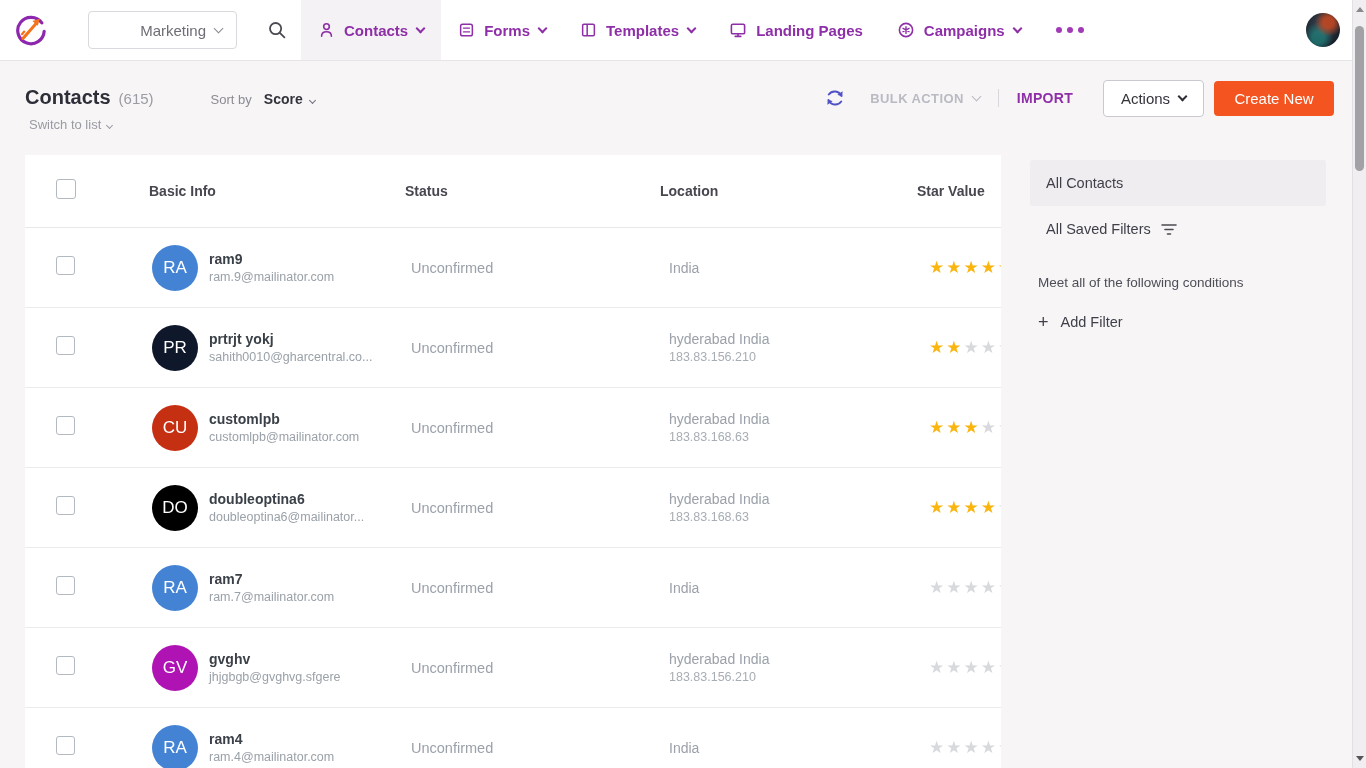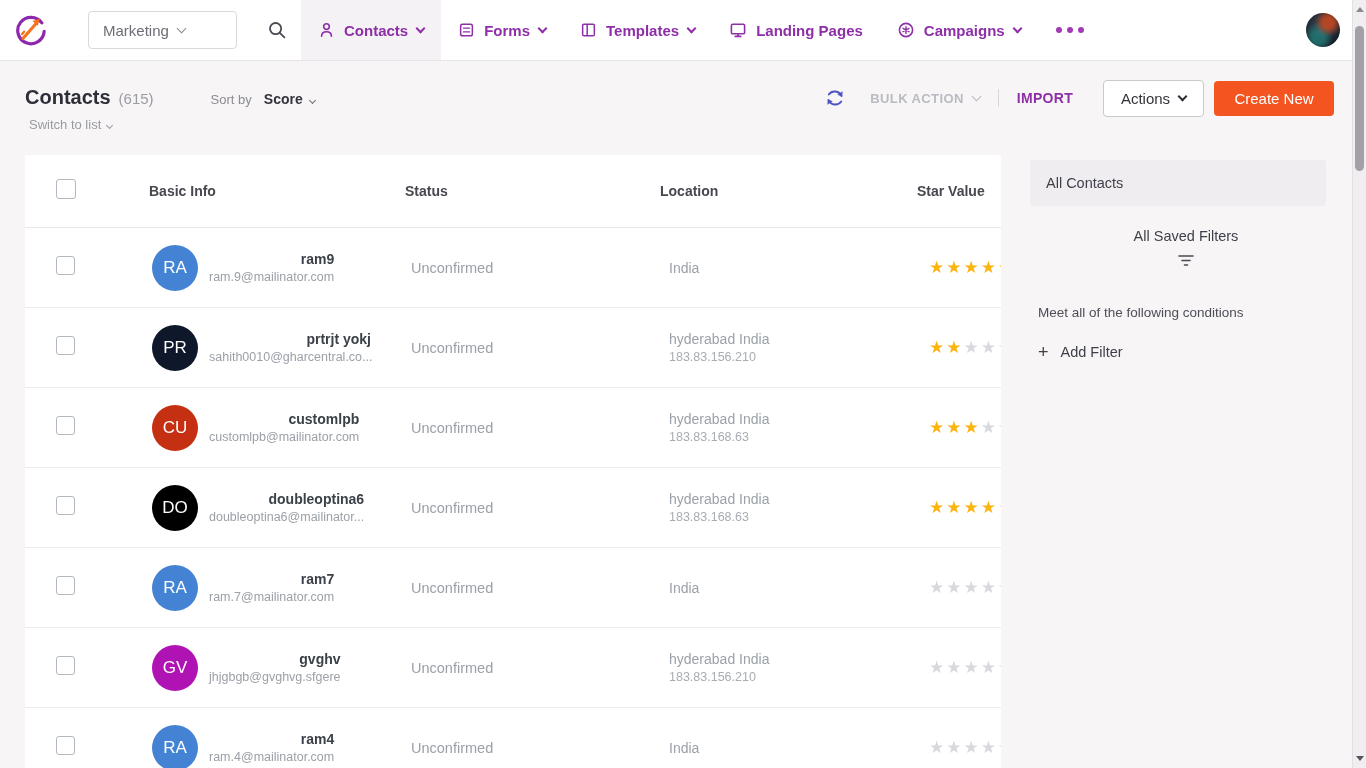--- a/index.html
+++ b/index.html
@@ -4,21 +4,21 @@
 <style>
   *{box-sizing:border-box;margin:0;padding:0;}
   html,body{width:1366px;height:768px;overflow:hidden;}
   body{font-family:"Liberation Sans",sans-serif;background:#f7f5f6;position:relative;color:#3c414b;}
 
   
   .topnav{position:absolute;top:0;left:0;right:0;height:61px;background:#fff;
     border-bottom:1px solid #e7e4e7;display:flex;align-items:center;z-index:3;}
   .logo{margin-left:13px;width:34px;height:34px;flex:none;cursor:pointer;}
   .ws-btn{margin-left:41px;width:149px;height:38px;border:1px solid #d9d9de;border-radius:4px;
-    background:#fff;display:flex;align-items:center;justify-content:flex-start;
+    background:#fff;display:flex;align-items:center;justify-content:flex-end;
     padding:0 14px;color:#6d6d76;font-size:15px;cursor:pointer;flex:none;}
   .search-btn{margin-left:30px;flex:none;cursor:pointer;display:flex;align-items:center;}
   .tabs{display:flex;height:100%;margin-left:14px;align-items:stretch;}
   .tab{display:flex;align-items:center;padding:0 17px;color:#8e2fa8;font-weight:bold;
     font-size:15px;cursor:pointer;white-space:nowrap;}
   .tab svg{margin-right:9px;flex:none;}
   .tab.active{background:#f4f2f4;}
   .dots{display:flex;gap:5px;padding:0 18px;align-items:center;cursor:pointer;}
   .dots i{width:6px;height:6px;border-radius:50%;background:#a23ab8;}
   .user-avatar{margin-left:auto;margin-right:26px;width:34px;height:34px;border-radius:50%;flex:none;cursor:pointer;
@@ -60,37 +60,37 @@
   .t-head{height:73px;border-bottom:1px solid #e8e8ea;gap:37px;}
   .t-head .col{font-size:14px;font-weight:bold;color:#474750;}
   .cb{display:inline-block;width:20px;height:20px;border:1px solid #b3b9c0;border-radius:3px;
     background:#fff;cursor:pointer;}
   .c-cb{margin-left:31px;}
   .row{height:80px;border-bottom:1px solid #ebebed;cursor:pointer;gap:40px;}
   .cb-row{width:19px;height:19px;}
   .basic{display:flex;align-items:center;}
   .avatar{width:46px;height:46px;border-radius:50%;color:#fff;font-size:17px;
     display:flex;align-items:center;justify-content:center;flex:none;}
-  .who{margin-left:11px;min-width:0;text-align:right;}
+  .who{margin-left:11px;min-width:0;}
   .name{font-size:14px;font-weight:bold;color:#3b4148;}
   .email{font-size:12.5px;color:#9aa1a8;margin-top:3px;white-space:nowrap;}
   .status{font-size:14.5px;color:#9ba1a9;}
   .loc{font-size:14px;color:#9ba1a9;}
   .ip{font-size:12.5px;color:#a7adb3;margin-top:3px;}
   .ip:empty{display:none;}
   .stars{font-size:17px;letter-spacing:2px;line-height:1;cursor:pointer;}
   .menu{display:flex;gap:3px;margin-left:30px;padding:6px 2px;cursor:pointer;}
   .menu i{width:4px;height:4px;border-radius:50%;background:#8d8d95;}
 
   
   .filter-panel{position:absolute;left:1030px;top:160px;width:296px;}
   .all-contacts{height:46px;background:#efedf0;border-radius:3px;display:flex;align-items:center;
     padding-left:16px;font-size:14.5px;color:#3f3f49;cursor:pointer;}
-  .saved-filters{margin-top:22px;padding-left:16px;display:flex;align-items:center;gap:10px;
-    font-size:14.5px;color:#3f3f49;cursor:pointer;flex-direction:column;}
+  .saved-filters{margin-top:15px;padding-left:16px;display:flex;align-items:center;gap:10px;
+    font-size:14.5px;color:#3f3f49;cursor:pointer;}
   .conditions{margin-top:38px;padding-left:8px;font-size:13.5px;color:#4e4e57;}
   .add-filter{margin-top:23px;padding-left:8px;display:flex;align-items:center;gap:12px;
     font-size:14.5px;color:#3f3f49;cursor:pointer;}
   .plus{font-size:18px;line-height:1;color:#3f3f49;}
 
   
   .scrollbar{position:absolute;right:0;top:0;width:14px;height:768px;background:#f0eef0;
     border-left:1px solid #e2e0e2;z-index:5;}
   .sb-up{position:absolute;top:7px;left:3px;width:0;height:0;
     border-left:4px solid transparent;border-right:4px solid transparent;border-bottom:5px solid #8a8a8e;}

